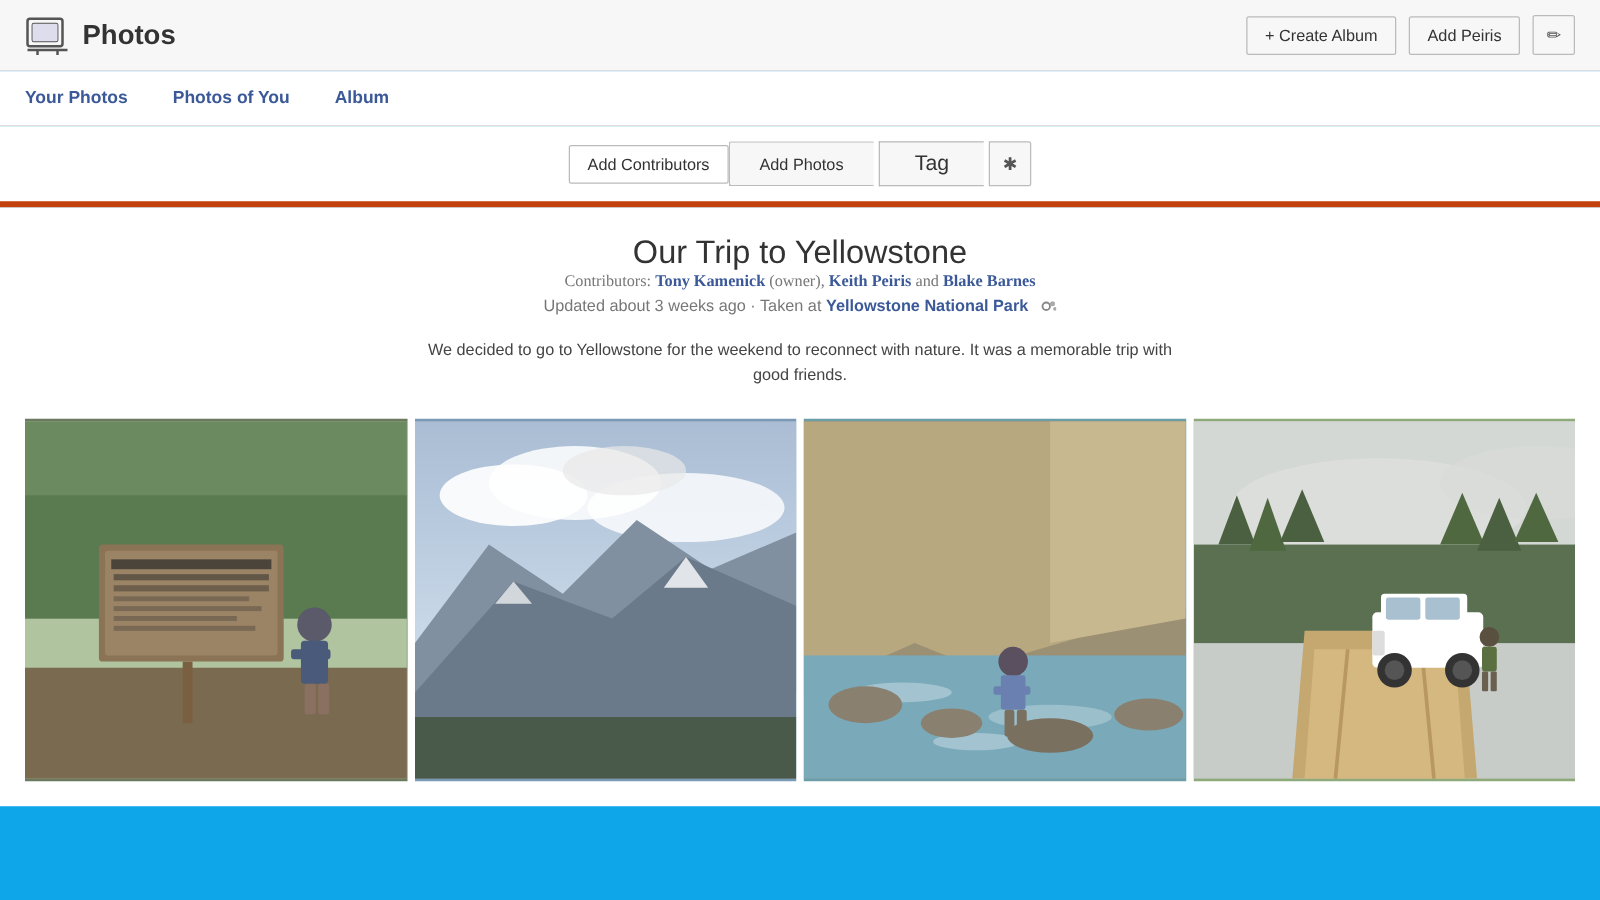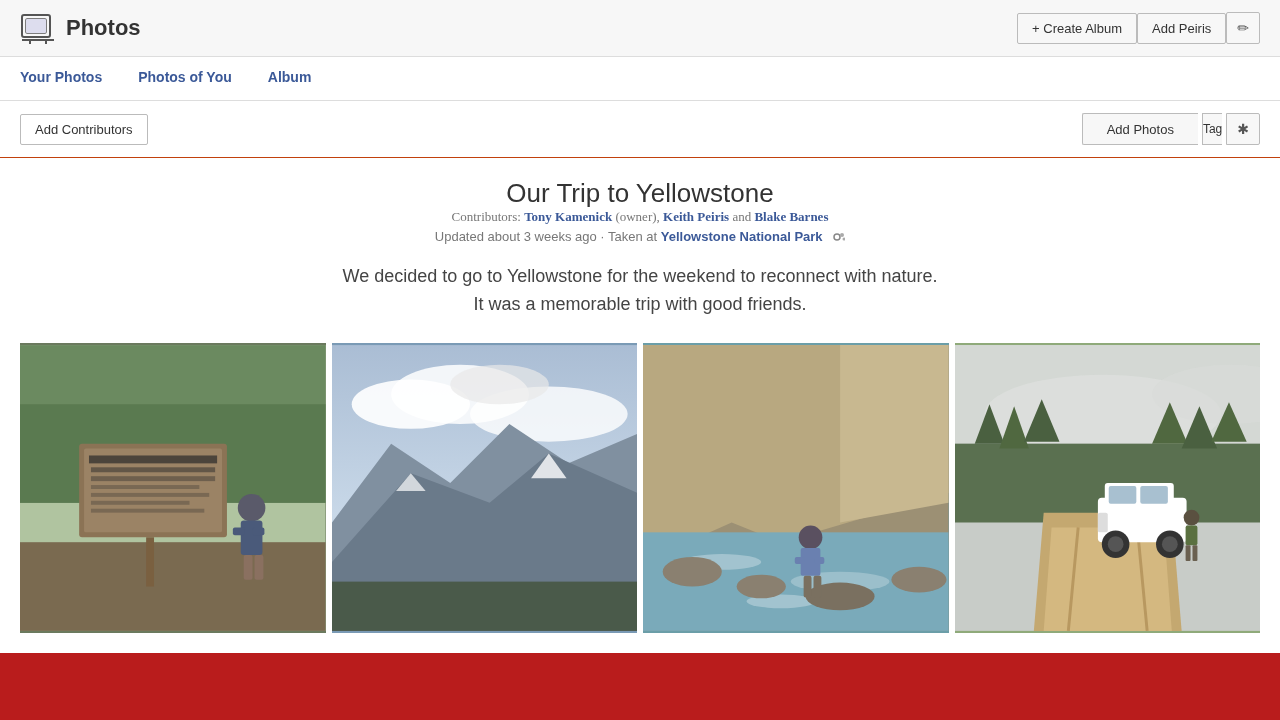--- a/index.html
+++ b/index.html
@@ -3,21 +3,21 @@
   <meta charset="utf-8">
   <style>
     * { margin: 0; padding: 0; box-sizing: border-box; }
     body {
       font-family: 'Helvetica Neue', Helvetica, Arial, sans-serif;
       background: #e9eaed;
       color: #333;
       font-size: 14px;
     }
     .page-wrapper {
-      background: #b91c1c;
+      background: #0ea5e9;
       max-width: 1280px;
       margin: 0 auto;
       min-height: 720px;
     }
     
     .top-header {
       background: #f7f7f7;
       border-bottom: 1px solid #ddd;
       padding: 10px 20px;
       display: flex;
@@ -34,21 +34,21 @@
       height: 36px;
     }
     .brand-title {
       font-size: 22px;
       font-weight: bold;
       color: #333;
     }
     .header-actions {
       display: flex;
       align-items: center;
-      gap: 0;
+      gap: 10px;
     }
     .btn-action {
       padding: 7px 14px;
       border: 1px solid #bbb;
       background: #f7f7f7;
       color: #333;
       font-size: 13px;
       cursor: pointer;
       border-radius: 2px;
     }
@@ -79,22 +79,22 @@
       text-decoration: none;
       font-weight: 600;
       border-bottom: 3px solid transparent;
     }
     
     .toolbar {
       background: #fff;
       padding: 12px 20px;
       display: flex;
       align-items: center;
-      justify-content: space-between;
-      border-bottom: 1px solid #c2410c;
+      justify-content: center;
+      border-bottom: 5px solid #c2410c;
     }
     .btn-contributors {
       padding: 7px 14px;
       border: 1px solid #bbb;
       background: #fff;
       color: #333;
       font-size: 13px;
       cursor: pointer;
       border-radius: 2px;
     }
@@ -106,25 +106,25 @@
       padding: 7px 24px;
       border: 1px solid #bbb;
       background: #f7f7f7;
       color: #333;
       font-size: 13px;
       cursor: pointer;
       border-radius: 2px 0 0 2px;
       border-right: none;
     }
     .btn-tag {
-      padding: 7px 0;
-      border: 1px solid #bbb;
-      background: #f7f7f7;
-      color: #333;
-      font-size: 12px;
+      padding: 7px 28px;
+      border: 1px solid #bbb;
+      background: #f7f7f7;
+      color: #333;
+      font-size: 17px;
       cursor: pointer;
       border-radius: 0;
       border-right: none;
     }
     .btn-gear {
       padding: 7px 10px;
       border: 1px solid #bbb;
       background: #f7f7f7;
       color: #555;
       font-size: 14px;
@@ -157,21 +157,21 @@
       font-size: 13px;
       color: #777;
       margin-bottom: 16px;
     }
     .album-updated a {
       color: #3b5998;
       text-decoration: none;
       font-weight: 600;
     }
     .album-description {
-      font-size: 18px;
+      font-size: 13px;
       color: #444;
       line-height: 1.6;
       max-width: 600px;
       margin: 0 auto 24px auto;
     }
     
     .photo-grid {
       display: grid;
       grid-template-columns: repeat(4, 1fr);
       gap: 6px;

